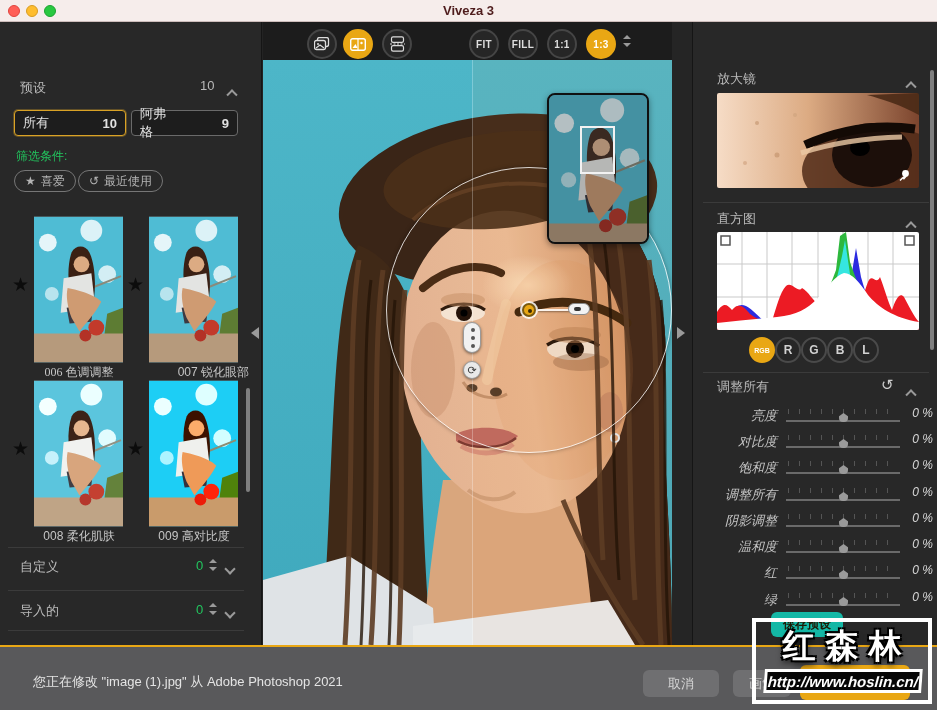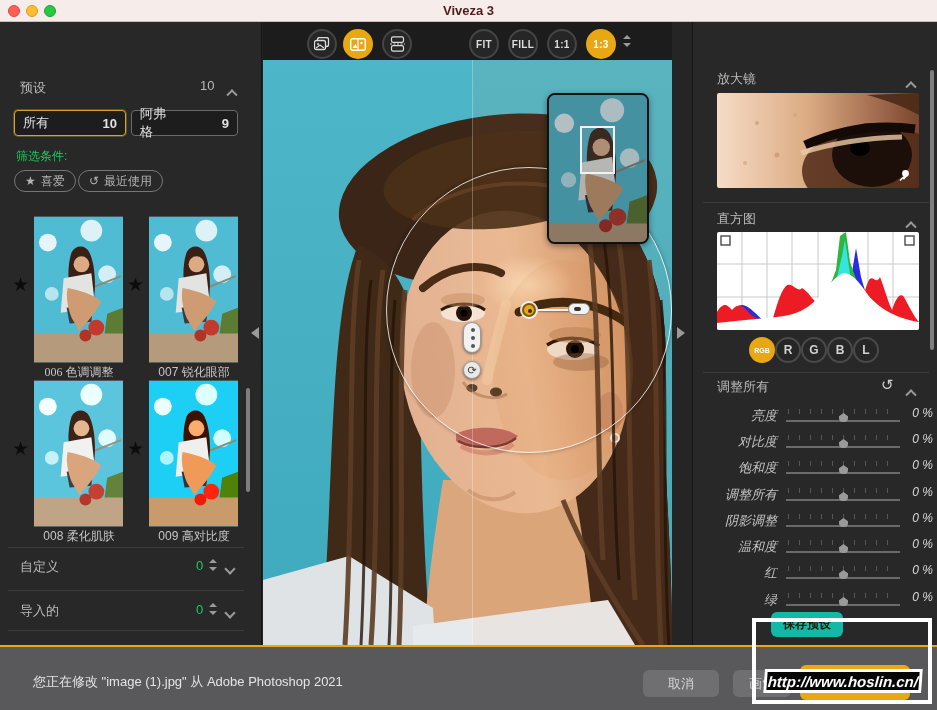--- a/index.html
+++ b/index.html
@@ -166,21 +166,21 @@
         </svg>
       </div>
     <div class="cap" style="left:24px; top:342px;font-family:Liberation Serif, serif;">006 色调调整</div>
 
     <span class="star" style="left:127px; top:251px;">★</span>
     <div class="thumb" style="left:149px; top:194px;">
         <svg viewBox="0 0 90 147">
           <use href="#thumb-art"></use>
         </svg>
       </div>
-    <div class="cap" style="left:139px; top:342px;">007 锐化眼部</div>
+    <div class="cap" style="left:139px; top:342px;text-align:right;">007 锐化眼部</div>
 
     <span class="star" style="left:12px; top:415px;">★</span>
     <div class="thumb soft" style="left:34px; top:358px;">
         <svg viewBox="0 0 90 147">
           <use href="#thumb-art"></use>
         </svg>
       </div>
     <div class="cap" style="left:24px; top:506px;">008 柔化肌肤</div>
 
     <span class="star" style="left:127px; top:415px;">★</span>
@@ -524,16 +524,17 @@
   <button class="save-btn">保存预设</button>
 
   <div class="bottombar">
     <span class="status">您正在修改 "image (1).jpg" 从 Adobe Photoshop 2021</span>
     <button class="bbtn" style="left:643px; width:76px;">取消</button>
     <button class="bbtn" style="left:733px; width:58px;">画笔</button>
     <button class="bbtn yellow" style="left:800px; width:110px; top:18px; height:35px;"></button>
   </div>
 
   <div class="watermark">
+    <div class="wm-title">红森林</div>
     <div class="wm-url">http://www.hoslin.cn/</div>
   </div>
 
 </div>
 
 </body></html>

